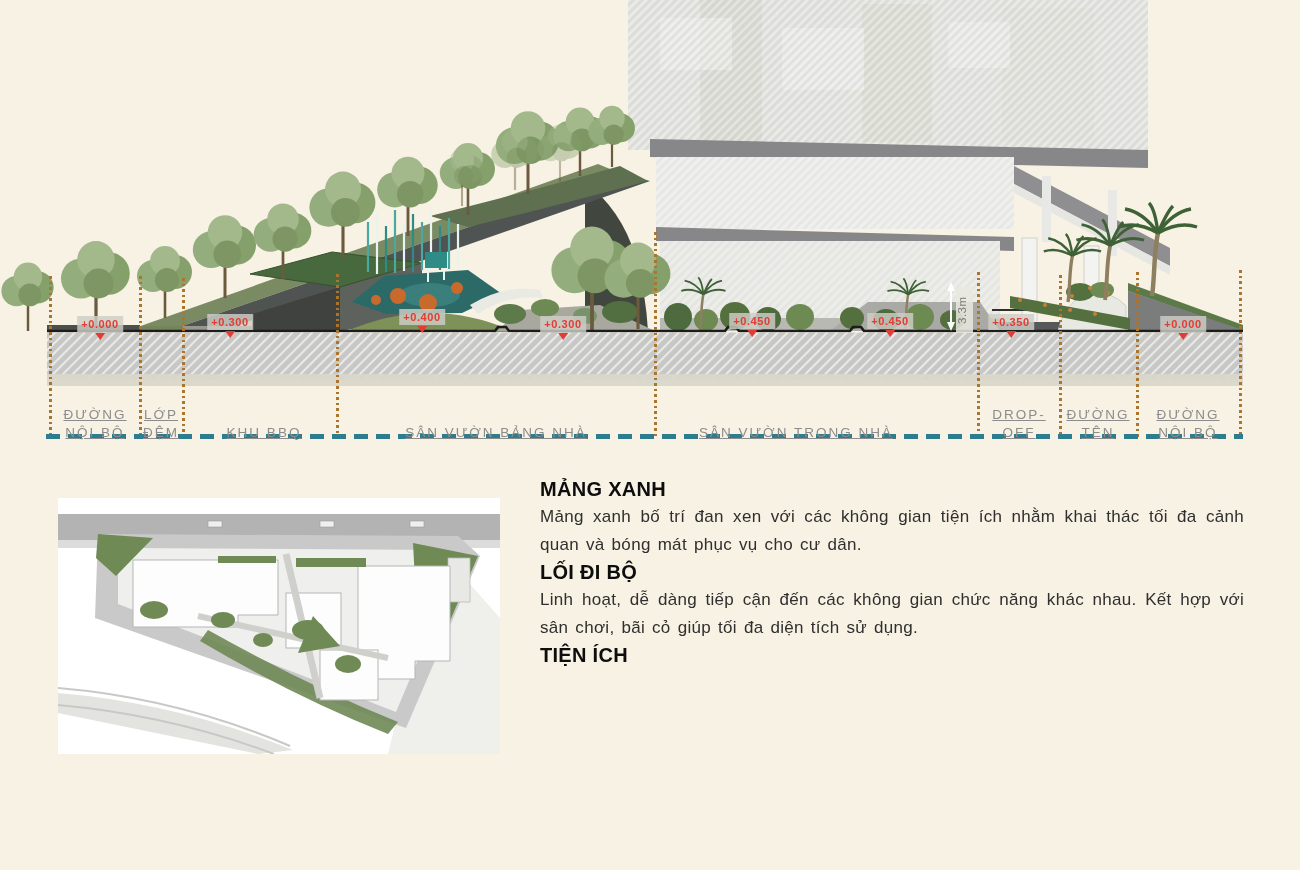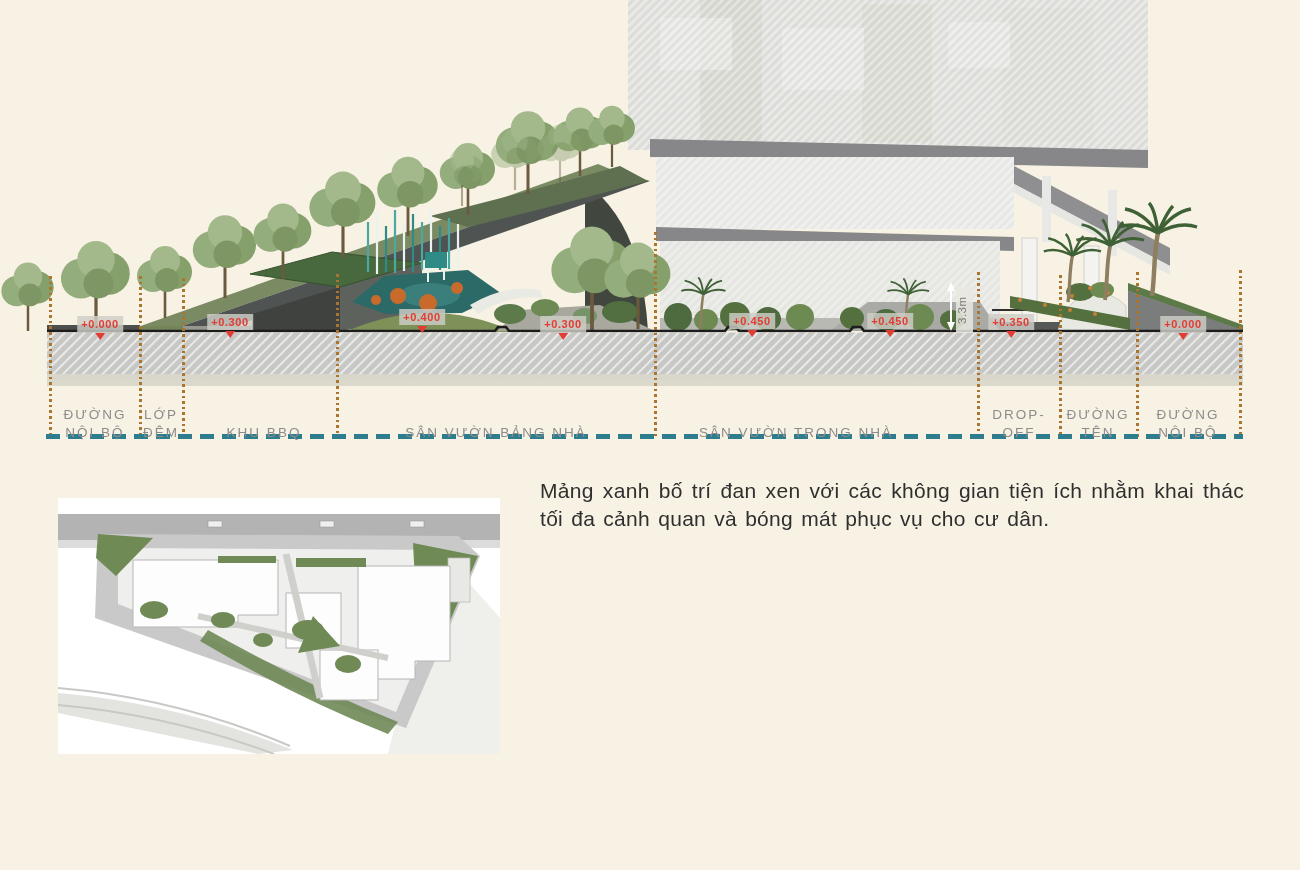--- a/index.html
+++ b/index.html
@@ -21,21 +21,21 @@
   
   .baseline{
     position:absolute;left:46px;top:434px;width:1197px;height:4.5px;
     background-image:repeating-linear-gradient(to right,#2e7d8e 0 14px,rgba(0,0,0,0) 14px 22px);
     z-index:3;
   }
   
   .zlabel{
     position:absolute;bottom:428px;transform:translateX(-50%);
     color:#8c8c8c;font-size:13.5px;letter-spacing:2px;line-height:18px;
-    white-space:pre-line;text-align:center;z-index:4;
+    white-space:pre-line;text-align:center;z-index:4;text-decoration:underline;
   }
   
   .elev{position:absolute;transform:translateX(-50%);z-index:5;text-align:center;}
   .elev .chip{
     display:inline-block;background:rgba(206,206,199,0.82);
     color:#e23c34;font-size:11px;font-weight:bold;letter-spacing:.6px;
     padding:0 4px;line-height:16px;
   }
   .elev .tri{
     display:block;margin:1px auto 0;width:0;height:0;
@@ -51,21 +51,21 @@
   }
   
   .plan-box{position:absolute;left:58px;top:498px;width:442px;height:256px;background:#ffffff;}
   
   .text-col{position:absolute;left:540px;top:477px;width:704px;}
   .text-col h3{
     margin:0 0 2px 0;font-size:20px;line-height:24px;color:#0d0d0d;
     font-weight:bold;letter-spacing:.3px;
   }
   .text-col p{
-    margin:0 0 2px 0;font-size:21px;line-height:27.5px;color:#2f2f2f;
+    margin:0 0 2px 0;font-size:17px;line-height:27.5px;color:#2f2f2f;
     text-align:justify;letter-spacing:.3px;word-spacing:2px;
   }
 </style>
 </head>
 <body>
 
 <div class="stage">
 
   <svg class="scenery" width="1300" height="460" viewBox="0 0 1300 460">
     <defs>
@@ -351,16 +351,20 @@
       <ellipse cx="290" cy="166" rx="13" ry="9" fill="#6f8a55"></ellipse>
       <ellipse cx="165" cy="122" rx="12" ry="8" fill="#6f8a55"></ellipse>
       <ellipse cx="205" cy="142" rx="10" ry="7" fill="#6f8a55"></ellipse>
       <ellipse cx="96" cy="112" rx="14" ry="9" fill="#6f8a55"></ellipse>
       <rect x="160" y="58" width="58" height="7" fill="#6f8a55"></rect>
       <rect x="238" y="60" width="70" height="9" fill="#6f8a55"></rect>
     </svg>
   </div>
 
   <div class="text-col">
+    <h3>MẢNG XANH</h3>
     <p>Mảng xanh bố trí đan xen với các không gian tiện ích nhằm khai thác tối đa cảnh quan và bóng mát phục vụ cho cư dân.</p>
+    <h3>LỐI ĐI BỘ</h3>
+    <p>Linh hoạt, dễ dàng tiếp cận đến các không gian chức năng khác nhau. Kết hợp với sân chơi, bãi cỏ giúp tối đa diện tích sử dụng.</p>
+    <h3>TIỆN ÍCH</h3>
   </div>
 
 </div>
 
 </body></html>

